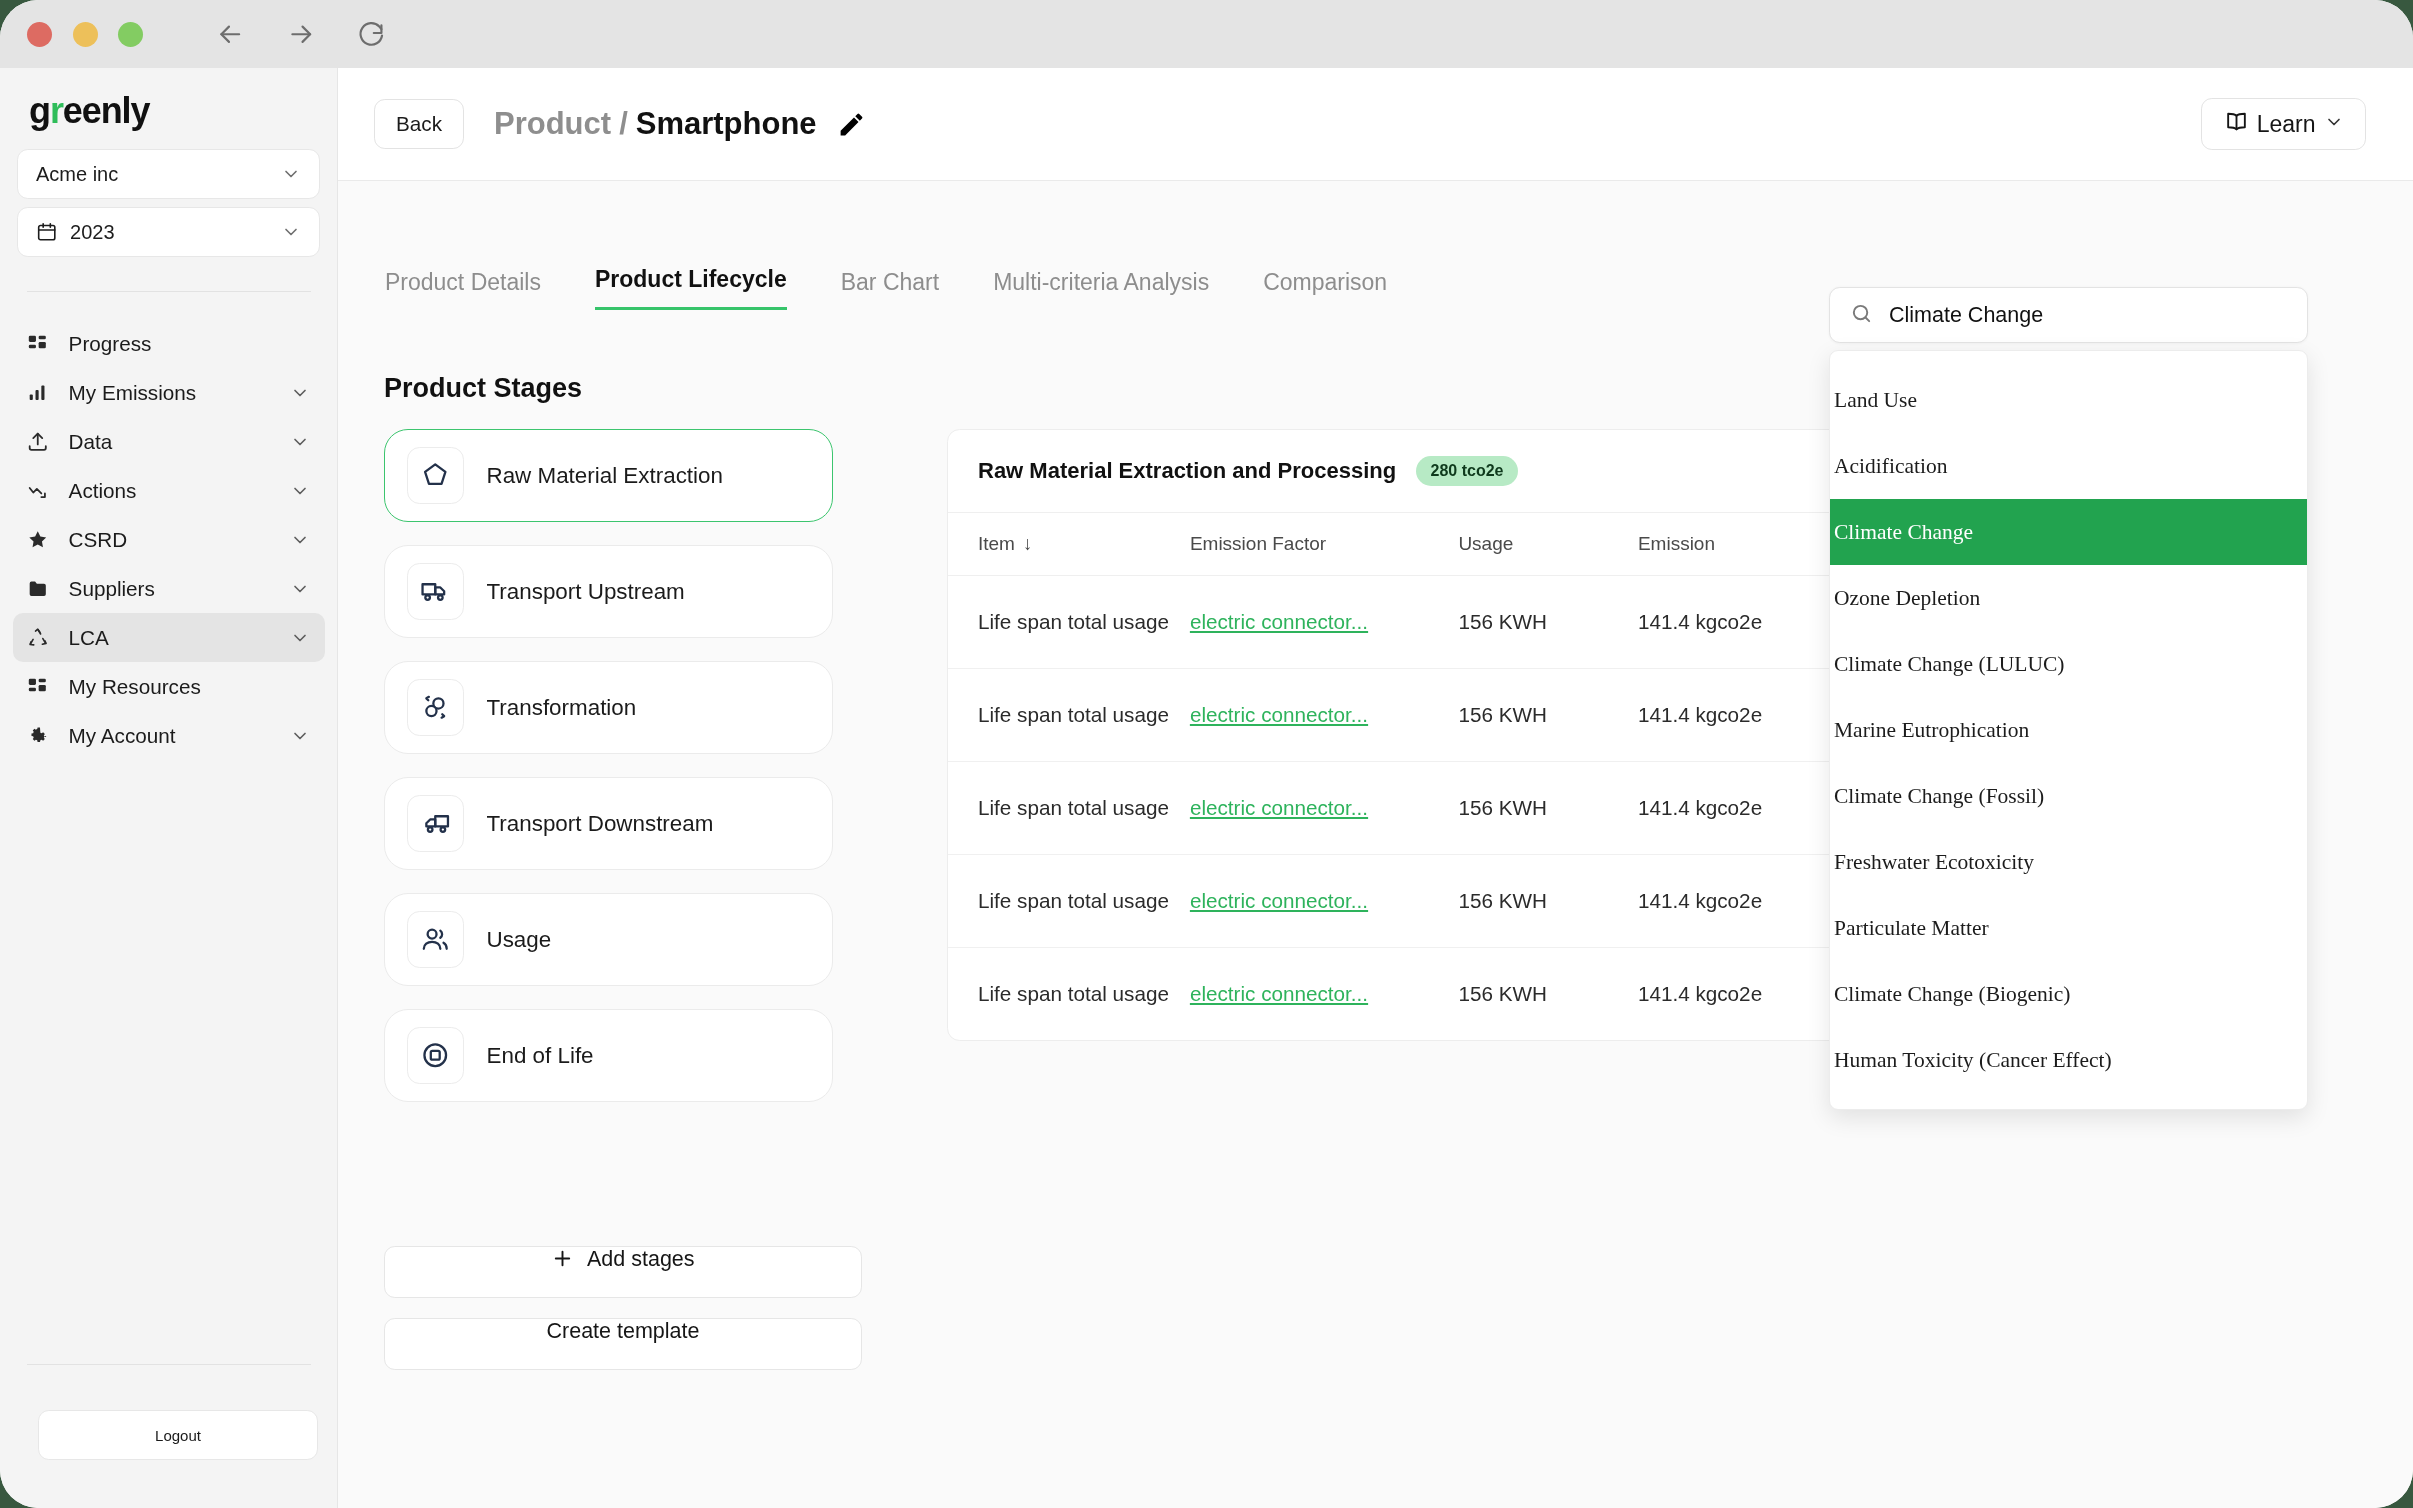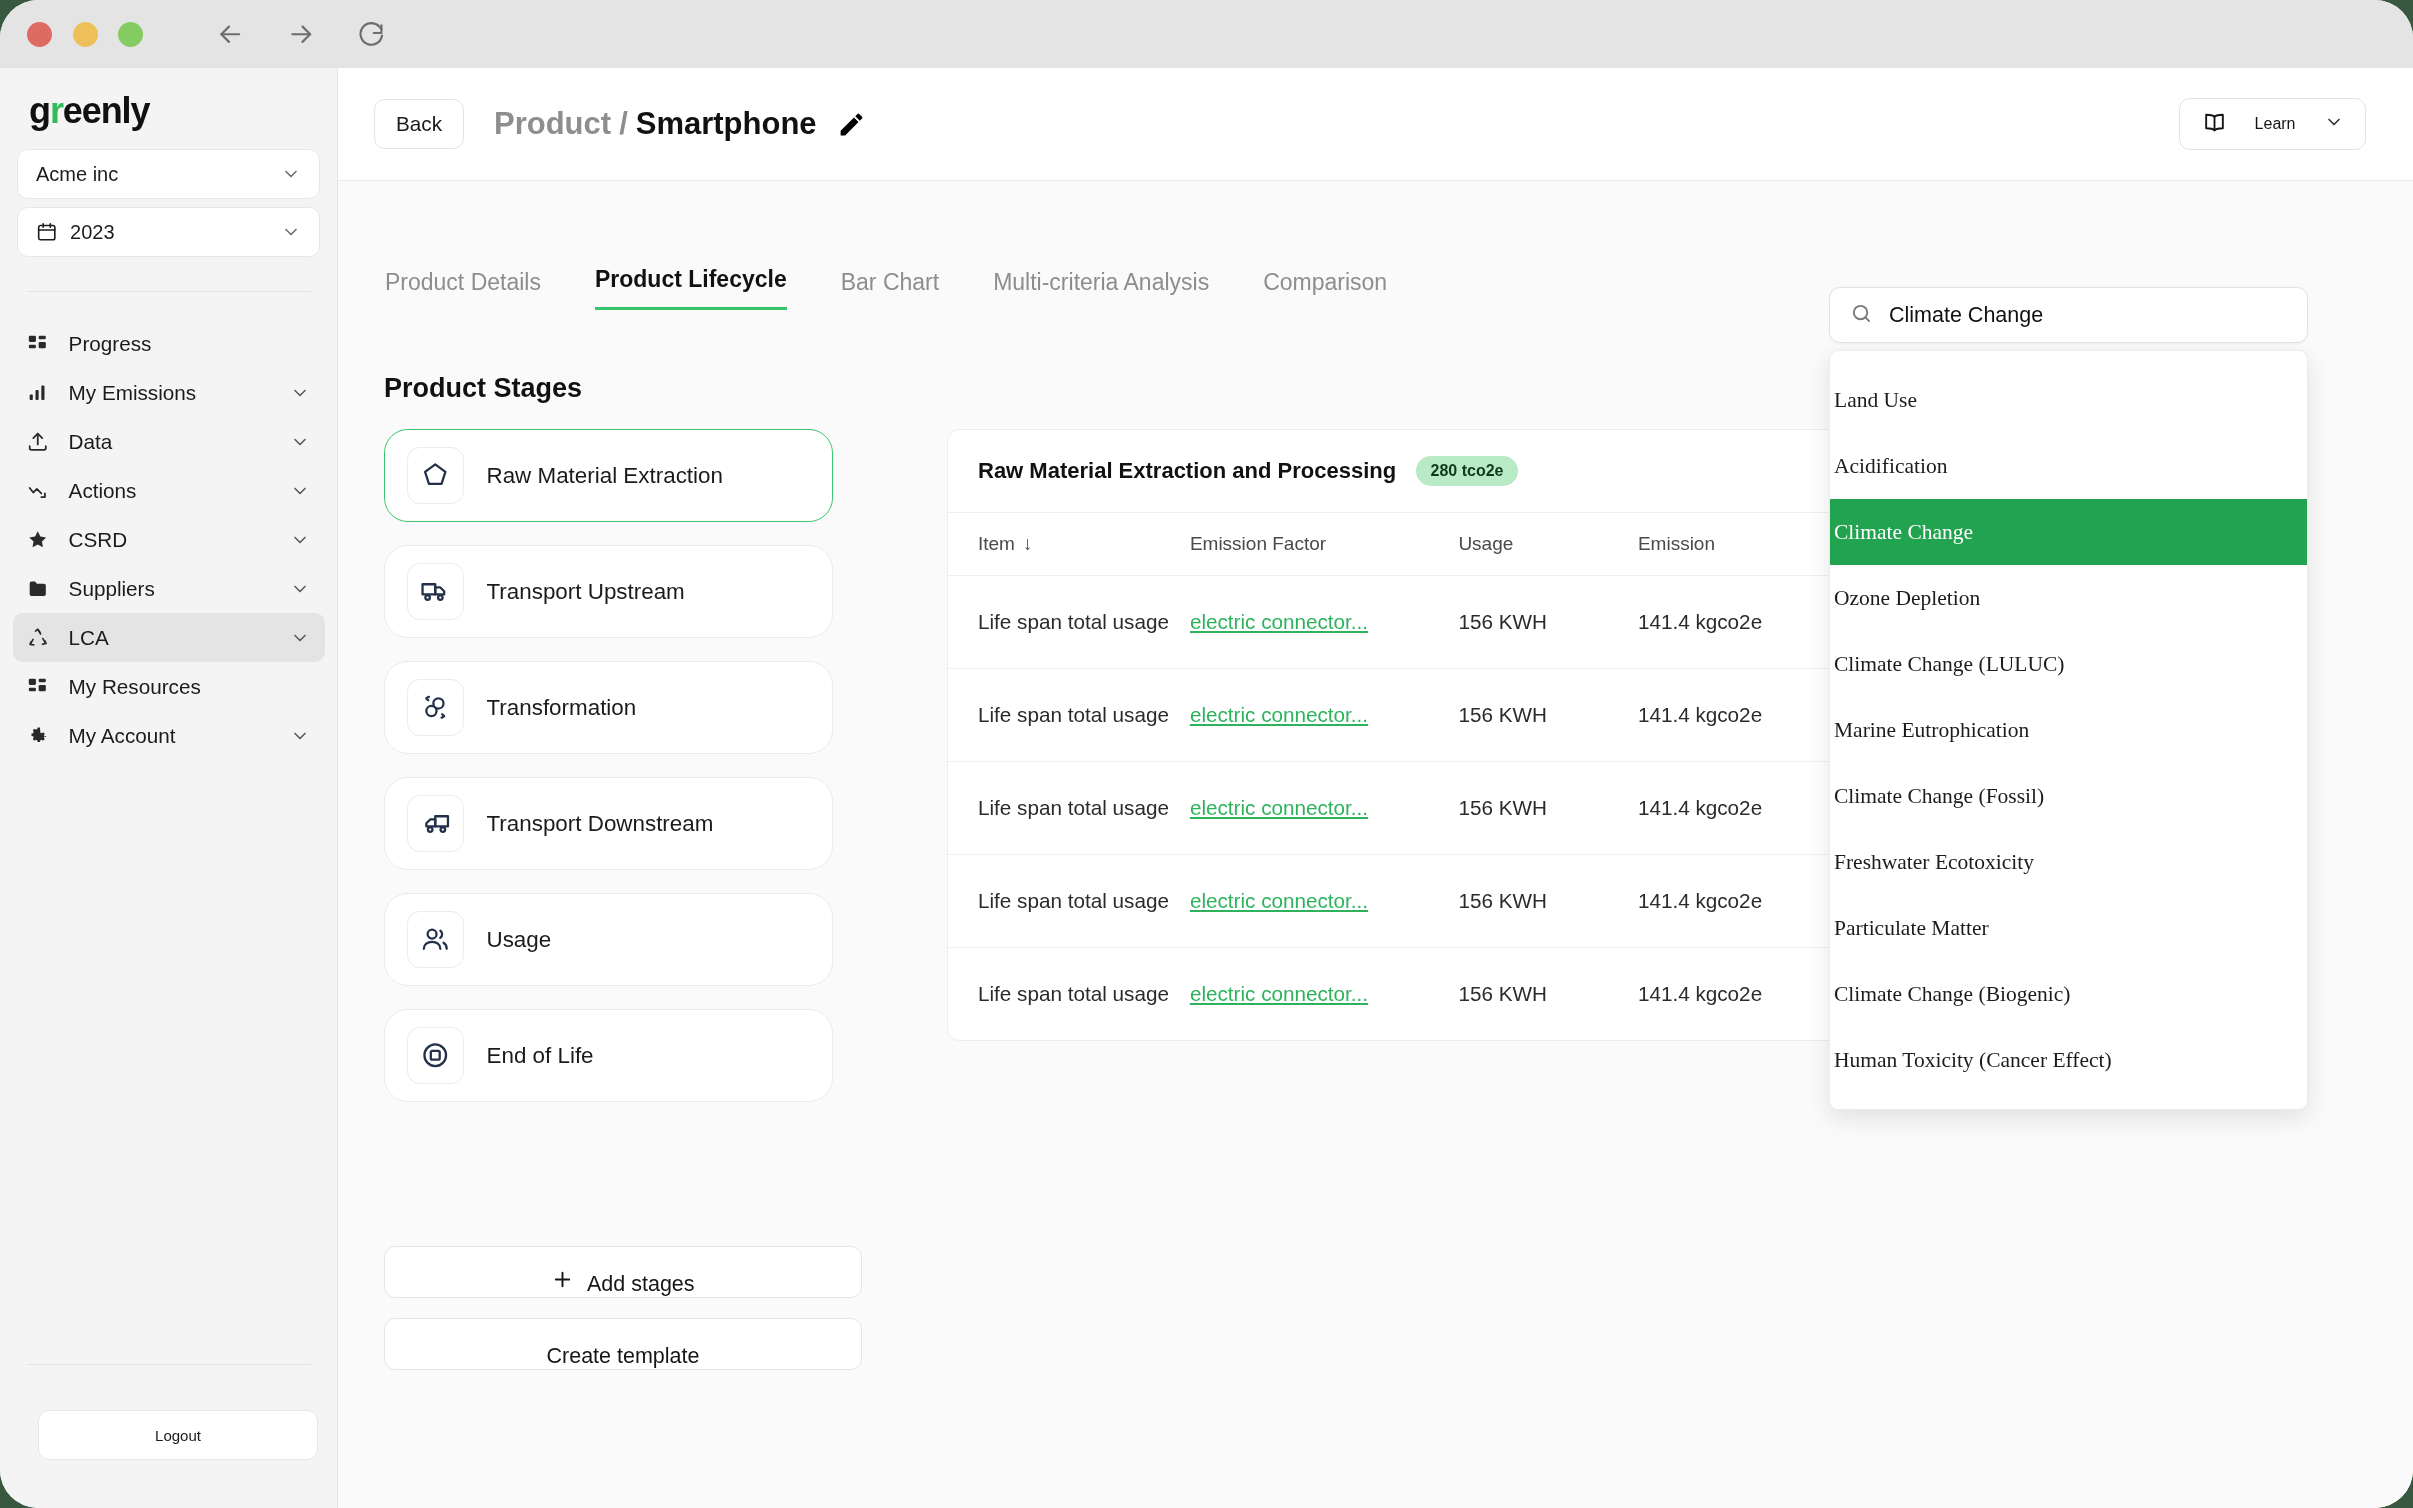--- a/index.html
+++ b/index.html
@@ -119,22 +119,22 @@
   .crumb .muted { color: #8e8e8e; }
   .crumb .sep { color: #8e8e8e; }
   .crumb .cur { color: #111111; }
   .pencil { margin-left: 12.6px; display:flex; align-items:center; }
   .learnbtn {
     position: absolute; right: 48px; top: 50%;
     transform: translateY(-50%);
     height: 52px; padding: 0 21.5px;
     border: 0.9px solid #e3e3e3; border-radius: 10.8px;
     background: #fff;
-    display: flex; align-items: center; gap: 28px;
-    font-size: 16px; color: #151515;
+    display: flex; align-items: center; gap: 8px;
+    font-size: 23px; color: #151515;
   }
 
   
   .tabs {
     position: absolute; left: 48px; top: 266px;
     display: flex; align-items: flex-end; gap: 0;
   }
   .tab {
     font-size: 23px; color: #8d8d8d;
     padding: 0 0 14.4px 0; margin-right: 54px;
@@ -166,21 +166,21 @@
     border: 0.9px solid #ececec; border-radius: 12.6px;
     display: flex; align-items: center; justify-content: center;
     color: #23314a; margin-right: 23px;
     background: #fff;
   }
   .stagecard .slabel { font-size: 22.4px; color: #1b1b1b; }
   .stagebtn {
     width: 478px; height: 52px;
     background: #ffffff; border: 0.9px solid #e6e6e6;
     border-radius: 10.8px;
-    display: flex; align-items: flex-end; justify-content: center;
+    display: flex; align-items: flex-start; justify-content: center;
     gap: 12.6px;
     font-size: 21.5px; color: #161616;
     margin-bottom: 20px;
   }
   .btns { position: absolute; left: 384px; top: 1246px; }
 
   
   .tablecard {
     position: absolute; left: 947px; top: 429px;
     width: 992px;

